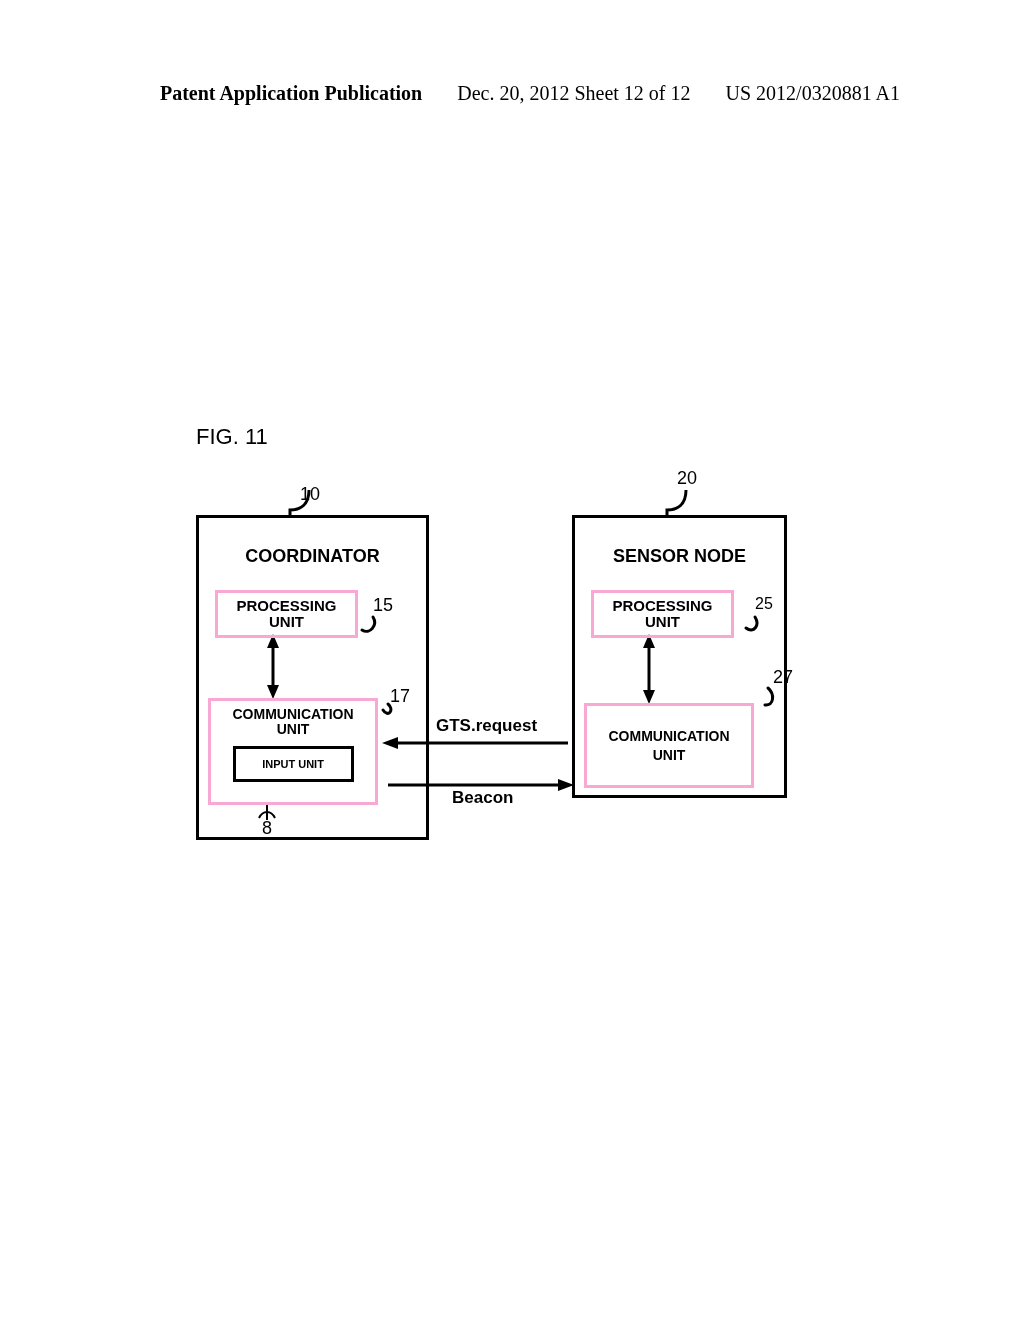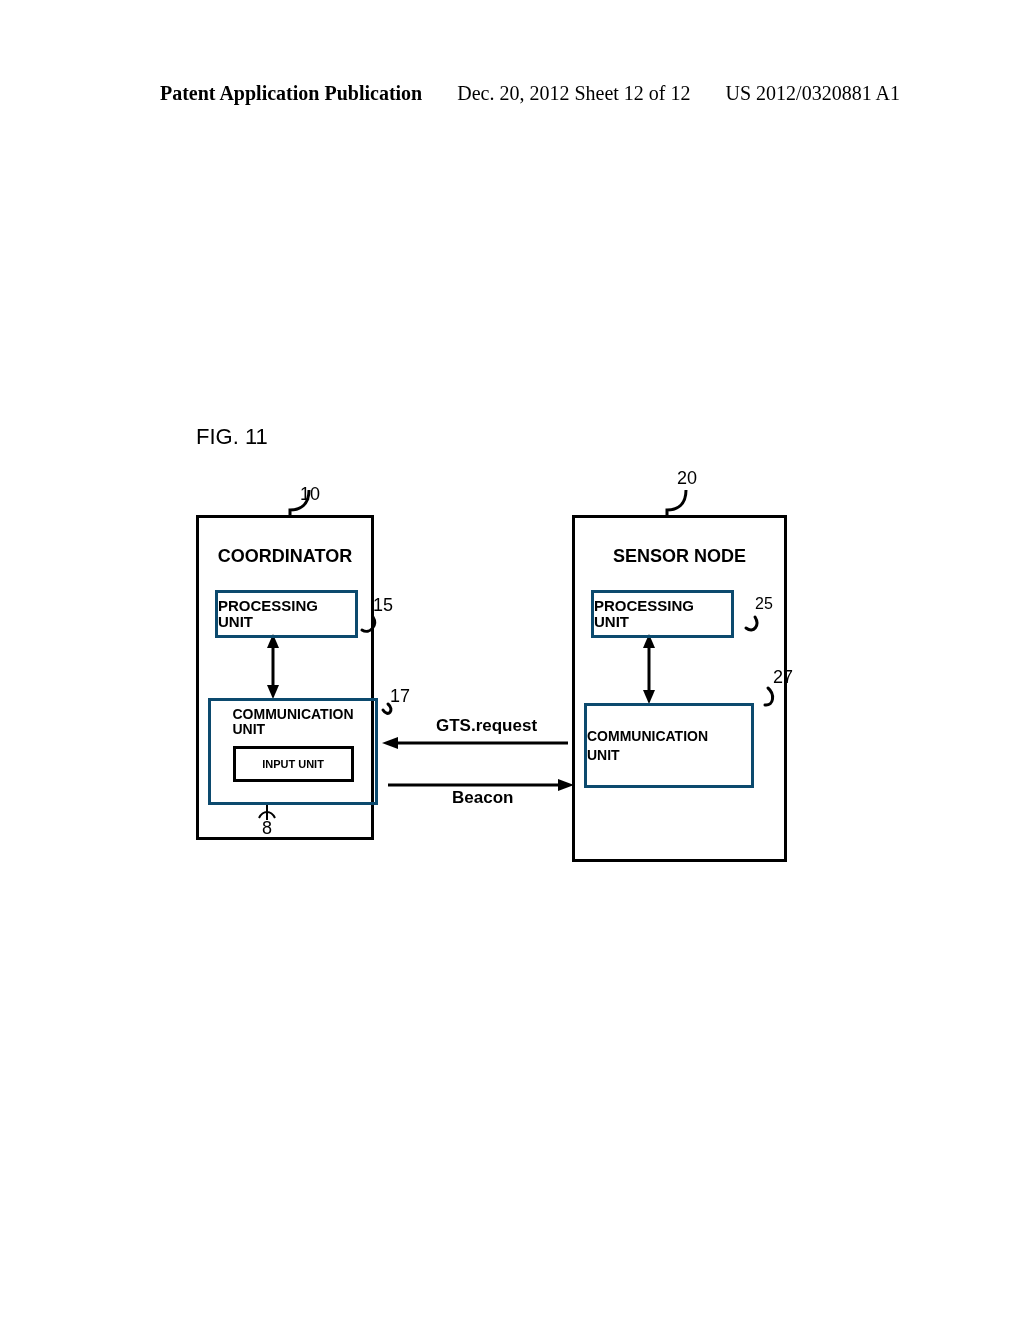--- a/index.html
+++ b/index.html
@@ -37,21 +37,22 @@
     font-size: 22px;
   }
 
   .box {
     position: absolute;
     border: 3px solid #000;
     box-sizing: border-box;
   }
   .inner-box {
     position: absolute;
-    border: 3px solid #0c4a6e;
+    border: 3px solid #f9a8d4;
+    text-align: center;
     font-family: Arial, Helvetica, sans-serif;
     font-weight: bold;
     box-sizing: border-box;
     display: flex;
     flex-direction: column;
     justify-content: center;
   }
   .title {
     font-family: Arial, Helvetica, sans-serif;
     font-weight: bold;
@@ -108,39 +109,39 @@
     <polygon points="649,634 643,648 655,648" fill="#000"></polygon>
     <polygon points="649,704 643,690 655,690" fill="#000"></polygon>
 
     <line x1="388" y1="743" x2="568" y2="743" stroke="#000" stroke-width="3"></line>
     <polygon points="382,743 398,737 398,749" fill="#000"></polygon>
 
     <line x1="388" y1="785" x2="568" y2="785" stroke="#000" stroke-width="3"></line>
     <polygon points="574,785 558,779 558,791" fill="#000"></polygon>
   </svg>
 
-  <div class="box" style="top:515px; left:196px; width:178px; height:325px;">
+  <div class="box" style="top:515px; left:196px; width:233px; height:325px;">
     <div class="title" style="margin-top:28px;">COORDINATOR</div>
   </div>
   <div class="inner-box" style="top:590px; left:215px; width:143px; height:48px; font-size:15px; line-height:1.1;">
     <div>PROCESSING</div>
       <div>UNIT</div>
   </div>
   <div class="inner-box" style="top:698px; left:208px; width:170px; height:107px; justify-content:flex-start; align-items:center; font-size:14px;">
     <div style="margin-top:6px; line-height:1.1;">COMMUNICATION<br>UNIT</div>
     <div style="border:3px solid #000; width:115px; height:30px; margin-top:8px; display:flex; align-items:center; justify-content:center; font-size:11px;">
       <span>INPUT UNIT</span>
     </div>
   </div>
 
   <div class="abs-label" style="top:595px; left:373px; font-size:18px;">15</div>
   <div class="abs-label" style="top:686px; left:390px; font-size:18px;">17</div>
   <div class="abs-label" style="top:818px; left:262px; font-size:18px;">8</div>
 
-  <div class="box" style="top:515px; left:572px; width:215px; height:347px;">
+  <div class="box" style="top:515px; left:572px; width:215px; height:283px;">
     <div class="title" style="margin-top:28px;">SENSOR NODE</div>
   </div>
   <div class="inner-box" style="top:590px; left:591px; width:143px; height:48px; font-size:15px; line-height:1.1;">
     <div>PROCESSING</div>
       <div>UNIT</div>
   </div>
   <div class="inner-box" style="top:703px; left:584px; width:170px; height:85px; font-size:14px; line-height:1.3;">
     <div>COMMUNICATION<br>UNIT</div>
   </div>
   <div class="abs-label" style="top:595px; left:755px; font-size:16px;">25</div>

